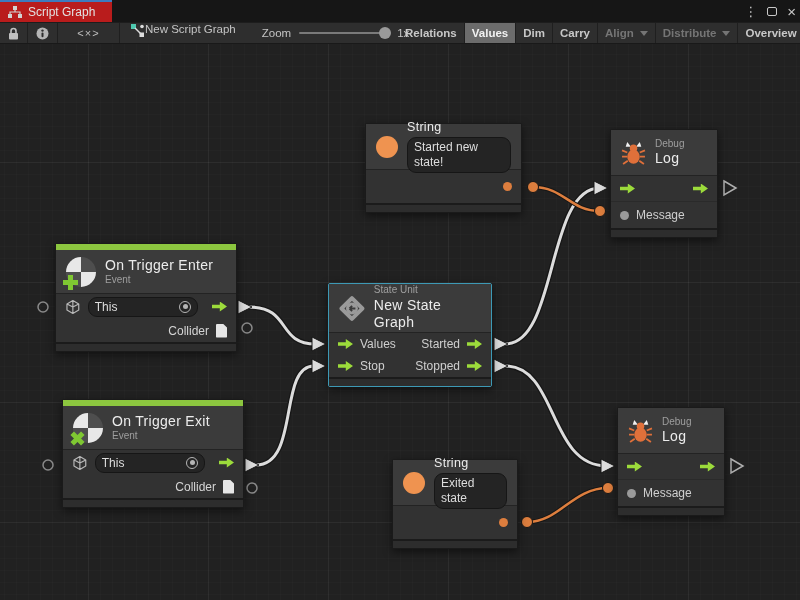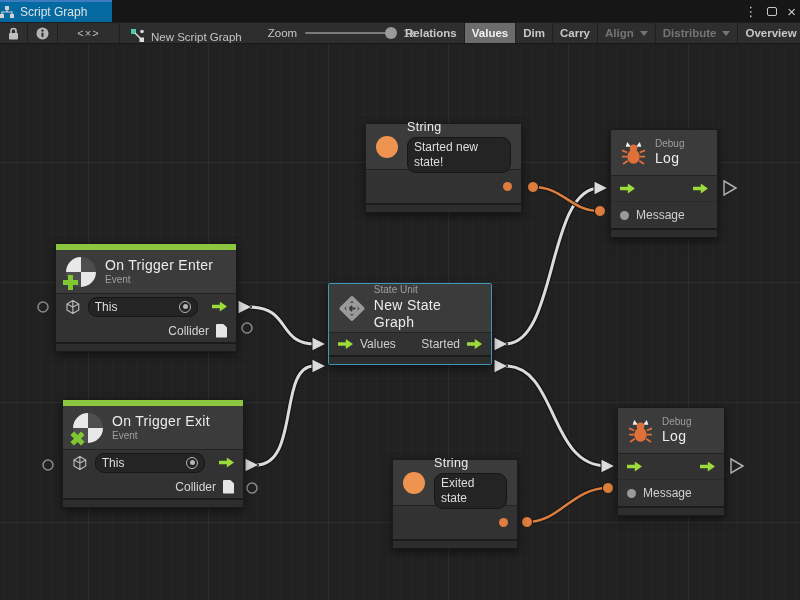--- a/index.html
+++ b/index.html
@@ -1,36 +1,36 @@
 <!DOCTYPE html>
 <html><head>
 <meta charset="utf-8">
 <style>
   * { margin:0; padding:0; box-sizing:border-box; }
   html,body { width:800px; height:600px; overflow:hidden; background:#141414;
     font-family:"Liberation Sans", sans-serif; -webkit-font-smoothing:antialiased; }
 
   
   .tab-bar { position:relative; height:22px; background:#161616; }
-  .tab { position:absolute; left:0; top:0; height:22px; width:112px; background:#0369a1;
-    border-top:2px solid #3e7bbe; display:flex; align-items:center; gap:6px; padding:0 0;
+  .tab { position:absolute; left:0; top:0; height:22px; width:112px; background:#b91c1c;
+    border-top:2px solid #3e7bbe; display:flex; align-items:center; gap:6px; padding:0 8px;
     color:#e2e2e2; font-size:12px; }
   .win-controls { position:absolute; right:4px; top:0; height:22px; display:flex; align-items:center; gap:10px; color:#c8c8c8; }
   .win-controls .glyph { font-size:13px; line-height:1; cursor:default; }
   .maximize-box { width:10px; height:9px; border:1.5px solid #c8c8c8; border-radius:2px; }
 
   
   .toolbar { position:relative; height:22px; background:#2e2e2e; border-top:1px solid #1d1d1d;
     border-bottom:1px solid #191919; color:#c4c4c4; font-size:11.5px; white-space:nowrap; }
   .tb-left { display:flex; height:100%; align-items:stretch; }
   .tb-cell { display:flex; align-items:center; justify-content:center; padding:0 8px;
     border-right:1px solid #1f1f1f; }
   .tb-cell.wide { width:62px; }
   .code-glyph { font-size:11px; color:#bdbdbd; letter-spacing:1px; }
-  .tb-graphname { display:flex; align-items:flex-end; gap:6px; padding:0 10px; }
+  .tb-graphname { display:flex; align-items:flex-start; padding:0 10px; }
   .tb-zoom { display:flex; align-items:center; gap:8px; padding:0 6px 0 16px; }
   .slider-track { position:relative; width:90px; height:2px; background:#7a7a7a; border-radius:1px; }
   .slider-handle { position:absolute; right:-2px; top:-5px; width:12px; height:12px;
     background:#9a9a9a; border-radius:50%; }
   .tb-right { position:absolute; left:398px; top:0; height:100%; display:flex; align-items:stretch; }
   .tb-btn { display:flex; align-items:center; gap:4px; padding:0 7px; border-right:1px solid #1f1f1f; color:#c8c8c8;font-weight:bold; }
   .tb-btn.active { background:#6c6c6c; color:#f2f2f2; }
   .tb-btn.disabled { color:#757575; }
   .caret { width:0; height:0; border-left:4px solid transparent; border-right:4px solid transparent;
     border-top:5px solid currentColor; margin-left:2px; }
@@ -312,20 +312,27 @@
       </div>
     </div>
     <div class="node-body">
       <div class="port-row" style="height:22px;">
         <span class="farrow"></span>
         <span>Values</span>
         <span class="spacer"></span>
         <span>Started</span>
         <span class="farrow"></span>
       </div>
+      <div class="port-row" style="height:22px;">
+        <span class="farrow"></span>
+        <span>Stop</span>
+        <span class="spacer"></span>
+        <span>Stopped</span>
+        <span class="farrow"></span>
+      </div>
     </div>
     <div class="node-footer"></div>
   </div>
 
   <div class="node" style="left:62px; top:355px; width:182px;">
     <div class="event-strip"></div>
     <div class="node-header" style="height:44px;">
       <span class="event-circle">
         <span class="event-sym x"></span>
       </span>

